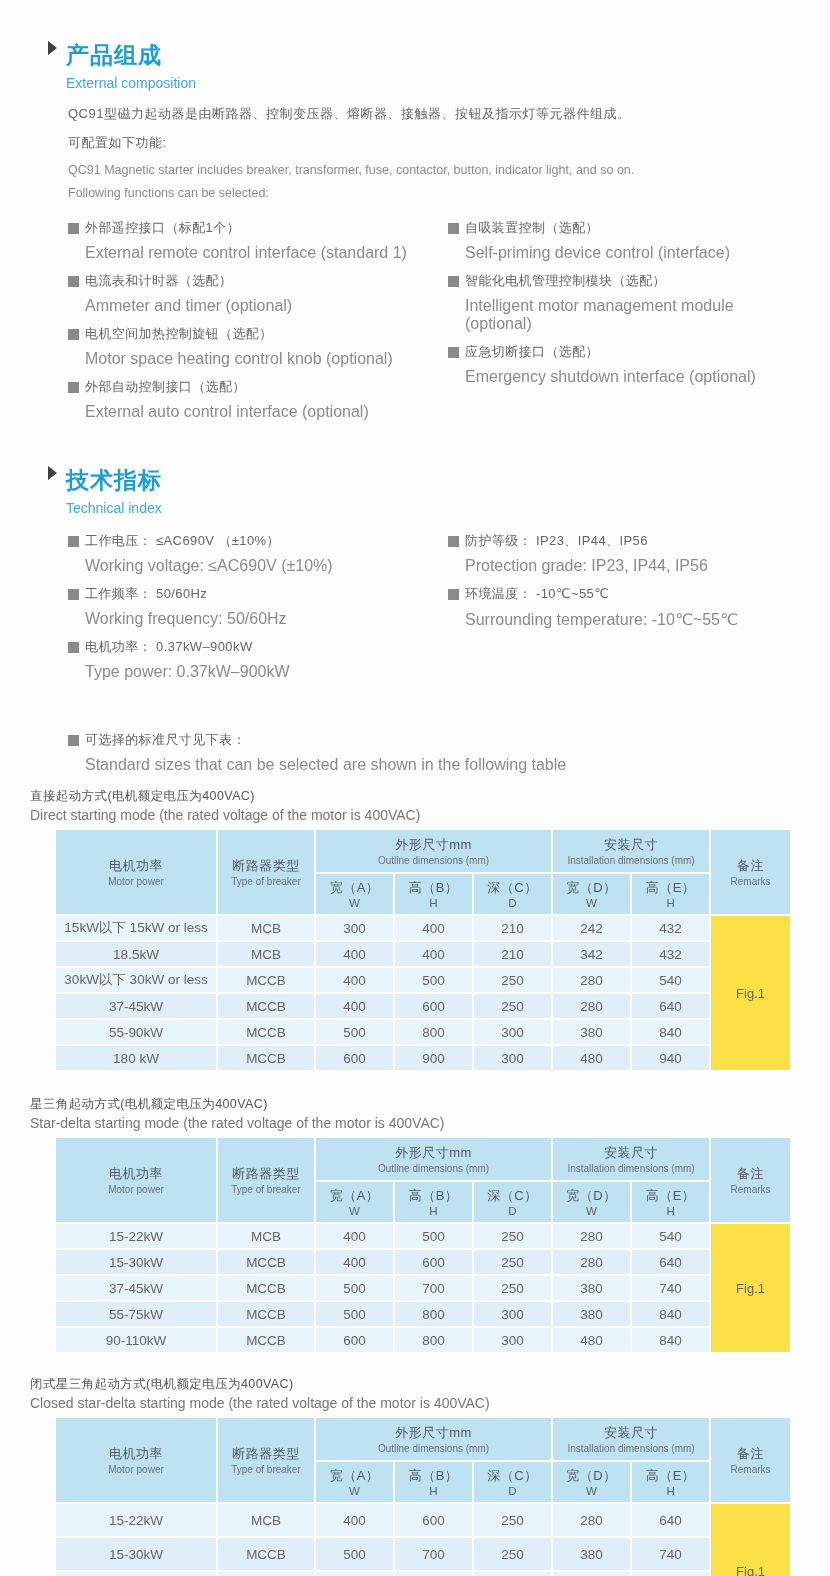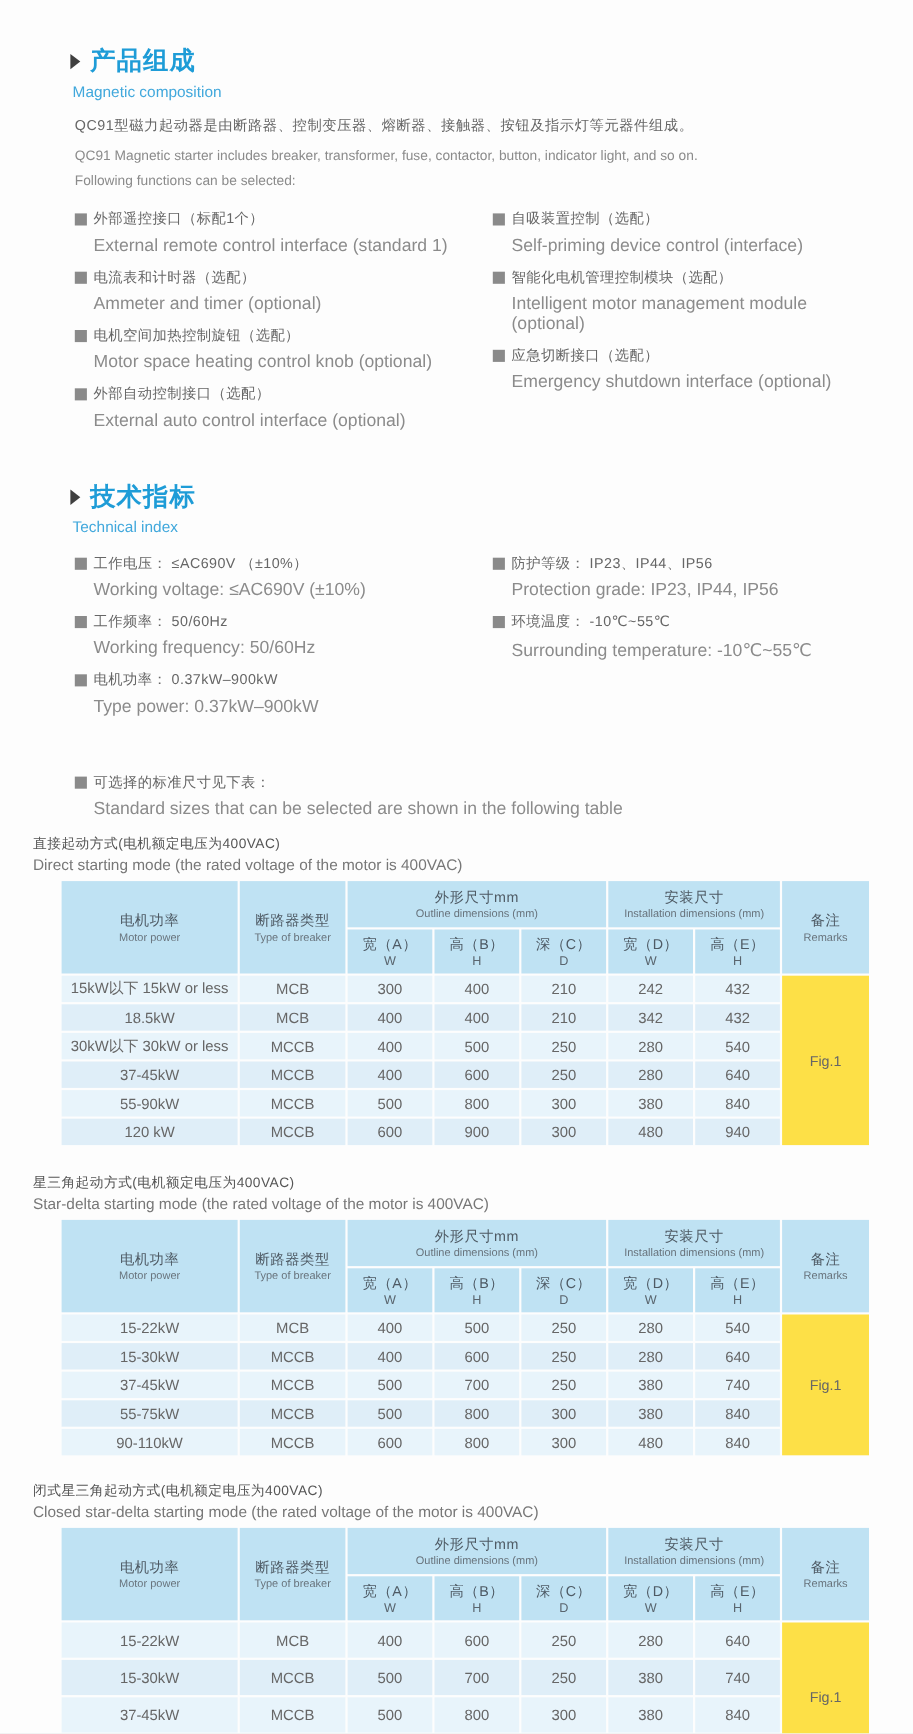--- a/index.html
+++ b/index.html
@@ -4,21 +4,21 @@
 <style>
   html,body{margin:0;padding:0;background:#e9e9e9;}
   .page{
     width:830px;height:1576px;background:#fdfdfd;margin:0 auto;
     position:relative;overflow:hidden;
     font-family:"Liberation Sans","DejaVu Sans",sans-serif;color:#666;
   }
   .content{padding:40px 54px 0 48px;}
 
   
-  .sec-head{display:flex;align-items:center;gap:9px;margin-left:16px;}
+  .sec-head{display:flex;align-items:flex-start;gap:9px;}
   .tri{width:0;height:0;border-left:9px solid #3f3f3f;border-top:7px solid transparent;border-bottom:7px solid transparent;margin-top:1px;}
   .sec-title{font-size:23px;font-weight:bold;color:#1e9cd7;margin:0;letter-spacing:1px;}
   .sec-sub{font-size:14px;color:#41a8dc;margin:4px 0 0 18px;}
 
   
   .paras{margin:14px 0 0 20px;}
   .p-zh{font-size:13px;color:#666;margin:0 0 11px 0;letter-spacing:.5px;}
   .p-en{font-size:12.5px;color:#8b8b8b;margin:0 0 9px 0;}
 
   
@@ -55,24 +55,25 @@
 <body>
 
 <div class="page">
   <div class="content">
 
     <section>
       <div class="sec-head">
         <span class="tri"></span>
         <h1 class="sec-title">产品组成</h1>
       </div>
-      <div class="sec-sub">Magnetic composition</div>
+      <div class="sec-sub">External composition</div>
 
       <div class="paras">
         <p class="p-zh">QC91型磁力起动器是由断路器、控制变压器、熔断器、接触器、按钮及指示灯等元器件组成。</p>
+        <p class="p-zh">可配置如下功能:</p>
         <p class="p-en">QC91 Magnetic starter includes breaker, transformer, fuse, contactor, button, indicator light, and so on.</p>
         <p class="p-en">Following functions can be selected:</p>
       </div>
 
       <div class="two-col">
         <div class="col-l">
           <div class="item">
             <div class="item-zh">
                 <span class="sq"></span>
                 <span>外部遥控接口（标配1个）</span>
@@ -287,21 +288,21 @@
               <tr>
                 <td>55-90kW</td>
                 <td>MCCB</td>
                 <td>500</td>
                 <td>800</td>
                 <td>300</td>
                 <td>380</td>
                 <td>840</td>
               </tr>
               <tr>
-                <td>120 kW</td>
+                <td>180 kW</td>
                 <td>MCCB</td>
                 <td>600</td>
                 <td>900</td>
                 <td>300</td>
                 <td>480</td>
                 <td>940</td>
               </tr>
             </tbody>
           </table>
         </div>

